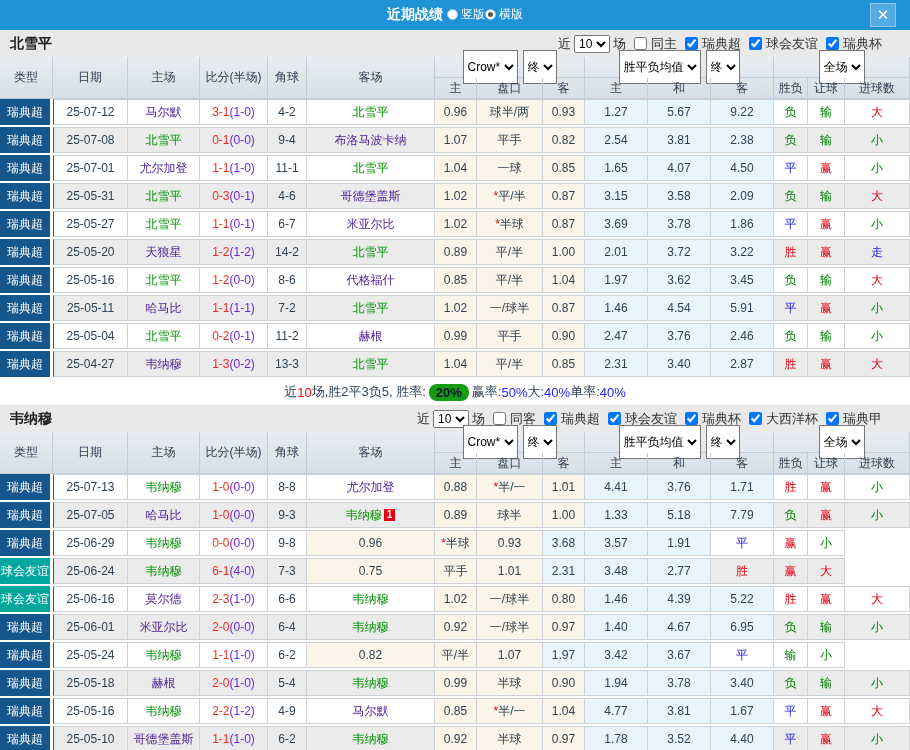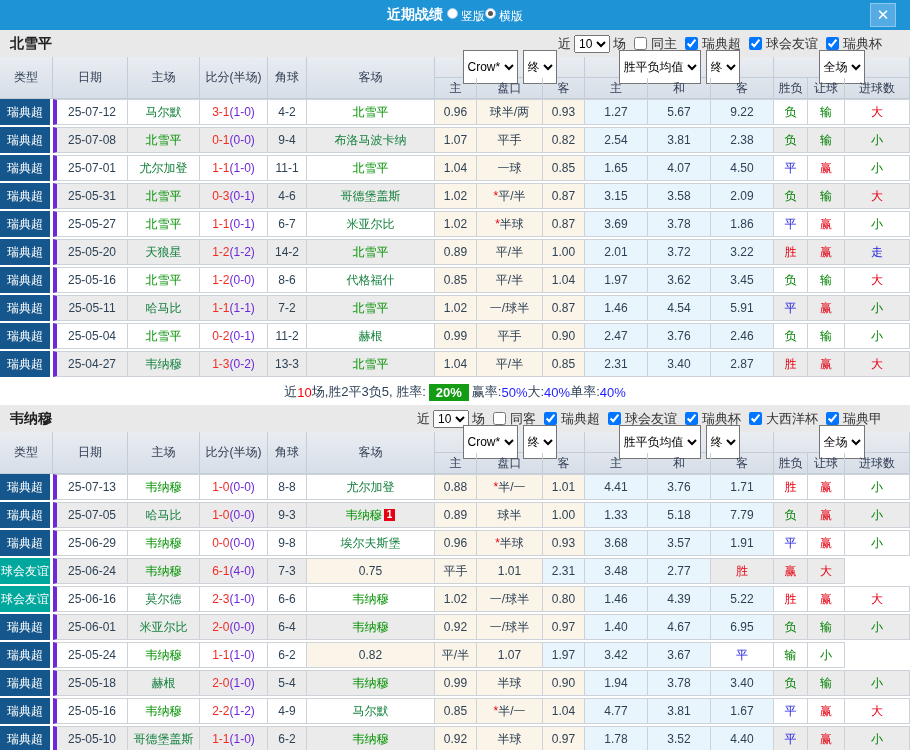--- a/index.html
+++ b/index.html
@@ -4,21 +4,21 @@
 <style>
   * { margin:0; padding:0; box-sizing:border-box; }
   html,body { width:910px; height:750px; overflow:hidden; background:#fff;
               font-family:"Liberation Sans","DejaVu Sans",sans-serif; }
   .window { width:910px; height:750px; overflow:hidden; background:#fff; position:relative; }
 
   
   .titlebar { height:30px; background:#1e93d6; display:flex; align-items:center; justify-content:center; position:relative; }
   .title-group { display:flex; align-items:center; gap:4px; }
   .win-title { color:#fff; font-size:14px; font-weight:bold; }
-  .radio-item { display:inline-flex; align-items:flex-start; gap:3px; cursor:pointer; }
+  .radio-item { display:inline-flex; align-items:center; gap:3px; cursor:pointer; }
   .radio-circle { width:11px; height:11px; border-radius:50%; background:#fff; border:1px solid #9fc9e4; display:inline-block; position:relative; }
   .radio-circle.checked::after { content:""; position:absolute; left:2px; top:2px; width:5px; height:5px; border-radius:50%; background:#555; }
   .radio-label { color:#fff; font-size:12px; }
   .close-btn { position:absolute; right:14px; top:3px; width:26px; height:24px; background:#55ace4; border:1px solid #8cc8f0;
                color:#fff; font-size:15px; font-weight:bold; display:flex; align-items:center; justify-content:center; cursor:pointer; }
 
   
   .section-header { height:27px; background:#e9e9e9; display:flex; align-items:center; padding:0 10px; }
   .team-name { font-size:14px; font-weight:bold; color:#222; }
   .filters { margin-left:auto; margin-right:18px; display:flex; align-items:center; gap:3px; font-size:13px; color:#333; }
@@ -34,45 +34,45 @@
         border-right:1px solid #c3cdd7; white-space:nowrap; }
   .th.tall { grid-row:1 / span 2; }
   .th.grp { grid-column:span 3; border-bottom:1px solid #c3cdd7; gap:5px; }
   .th.sub { grid-row:2; }
   .th select { font-size:12px; height:34px; background:#fff; }
 
   .tbody { }
   .row { display:grid; grid-template-columns:var(--cols); height:26px; margin-bottom:2px; }
   .cell { display:flex; align-items:center; justify-content:center; font-size:12px; color:#2e4256;
           border:1px solid #cdd2d8; border-left:none; white-space:nowrap; overflow:hidden; }
-  .row .cell:nth-child(2) { border-left:4px solid #6d28d9; }
+  .row .cell:nth-child(2) { border-left:1px solid #6d28d9; }
   .r-odd  .cell { background:#fff; }
   .r-even .cell { background:#ebebeb; }
   .cell.league { border:none; border-right:3px solid #fff; color:#fff; font-size:12px; }
   .lg-super    { background:#15568c !important; }
   .lg-friendly { background:#00a79d !important; }
   .r-odd .cell.cream, .r-even .cell.cream { background:#fbf4e8; }
   .r-odd .cell.lblue, .r-even .cell.lblue { background:#e9f5fc; }
-  .team { color:#15803d; }
+  .team { color:#4c1d95; }
   .team.focus { color:#009100; }
   .badge-red { display:inline-block; margin-left:2px; background:#e60012; color:#fff; font-size:10px; font-weight:bold;
                line-height:12px; padding:0 3px; }
   .score-full { color:#f52b20; }
   .score-half { color:#6d28d9; }
   .star { color:#e60012; }
   .res-red   { color:#e60012; }
   .res-green { color:#008000; }
   .res-blue  { color:#2121de; }
 
   
   .summary { height:26px; display:flex; align-items:center; justify-content:center; font-size:13px; background:#fff; }
   .s-dark  { color:#2f4257; }
   .s-red   { color:#ff0000; }
   .s-blue  { color:#1f1fff; }
-  .s-badge { background:#149c14; color:#ffffff; font-weight:bold; padding:1px 7px; margin:16px 3px; }
+  .s-badge { background:#149c14; color:#0f172a; font-weight:bold; padding:1px 7px; margin:16px 3px;border-radius:8px; }
 </style>
 </head>
 <body>
 
 <div class="window">
 
   <div class="titlebar">
     <div class="title-group">
       <span class="win-title">近期战绩</span>
       <span id="radio-group"><span class="radio-item">
@@ -505,23 +505,20 @@
           <div class="cell league lg-super">瑞典超</div>
           <div class="cell">25-06-29</div>
           <div class="cell">
             <span class="team focus">韦纳穆</span>
           </div>
           <div class="cell">
             <span class="score-full">0-0</span>
             <span class="score-half">(0-0)</span>
           </div>
           <div class="cell">9-8</div>
-          <div class="cell">
-            <span class="team">埃尔夫斯堡</span>
-          </div>
           <div class="cell cream">0.96</div>
           <div class="cell cream">
             <span class="star">*</span>
             <span>半球</span>
           </div>
           <div class="cell cream">0.93</div>
           <div class="cell lblue">3.68</div>
           <div class="cell lblue">3.57</div>
           <div class="cell lblue">1.91</div>
           <div class="cell res-blue">平</div>

